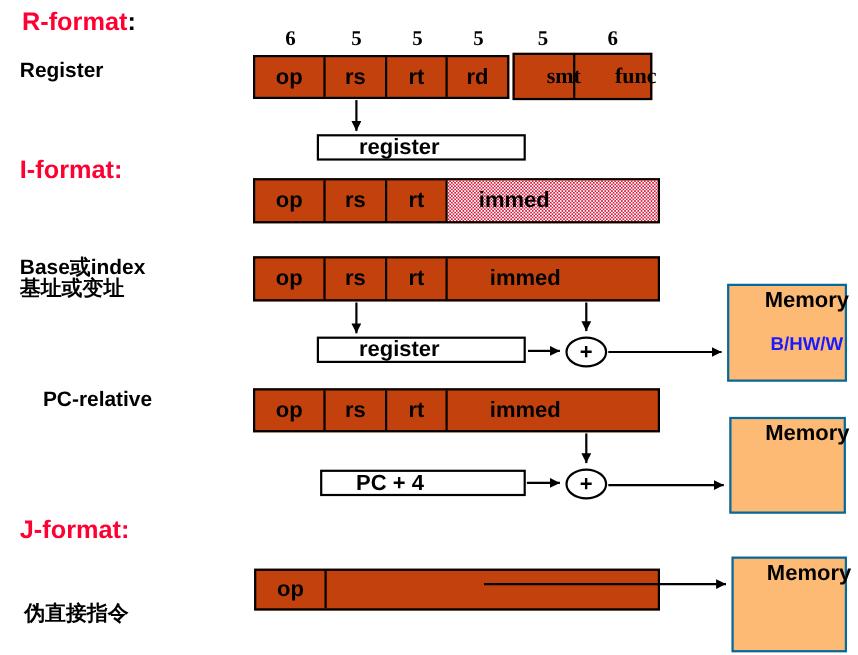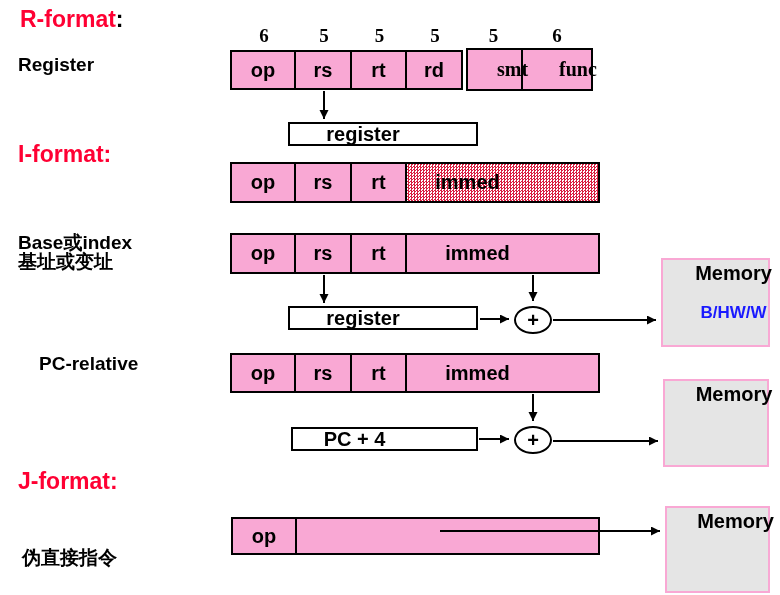--- a/index.html
+++ b/index.html
@@ -5,29 +5,29 @@
   html,body{margin:0;padding:0;background:#fff;}
   #canvas{position:relative;width:780px;height:595px;background:#ffffff;overflow:hidden;
           font-family:"Liberation Sans",sans-serif;color:#000;}
   .abs{position:absolute;}
   .title{font-size:23px;font-weight:bold;color:#FF0033;white-space:nowrap;}
   .title .colon{color:#000;}
   .sublabel{font-size:19px;font-weight:bold;color:#000;white-space:nowrap;}
   .zh{font-family:"Liberation Serif",serif;font-size:19px;font-weight:bold;white-space:nowrap;}
   .numlabel{position:absolute;text-align:center;font-family:"Liberation Serif",serif;
             font-weight:bold;font-size:19px;line-height:24px;}
-  .fieldbox{position:absolute;display:flex;border:2px solid #000;background:#f9a8d4;box-sizing:border-box;}
+  .fieldbox{position:absolute;display:flex;border:2px solid #000;background:#c2410c;box-sizing:border-box;}
   .cell{display:flex;align-items:center;justify-content:center;border-right:2px solid #000;
         box-sizing:border-box;font-weight:bold;font-size:20px;}
   .cell.last{border-right:none;}
   .serifcell{font-family:"Liberation Serif",serif;padding-left:36px;}
   .hatch{background:repeating-conic-gradient(#D81E40 0% 25%,#ffffff 0% 50%) 0 0 / 3px 3px;}
   .smallbox{position:absolute;border:2px solid #000;box-sizing:border-box;display:flex;
             align-items:center;justify-content:center;font-weight:bold;font-size:20px;background:#fff;}
-  .membox{position:absolute;border:2px solid #f9a8d4;box-sizing:border-box;background:#e5e5e5;
+  .membox{position:absolute;border:2px solid #0369a1;box-sizing:border-box;background:#fdba74;
           display:flex;flex-direction:column;align-items:center;padding-left:36px;}
   .memtitle{font-weight:bold;font-size:20px;margin-top:2px;}
   .memsub{font-weight:bold;font-size:17px;color:#1A1AFF;margin-top:18px;}
   .pluscircle{position:absolute;border:2px solid #000;border-radius:50%;background:#fff;
               display:flex;align-items:center;justify-content:center;font-weight:bold;
               font-size:20px;box-sizing:border-box;}
   svg.overlay{position:absolute;left:0;top:0;pointer-events:none;}
 </style>
 </head>
 <body>

